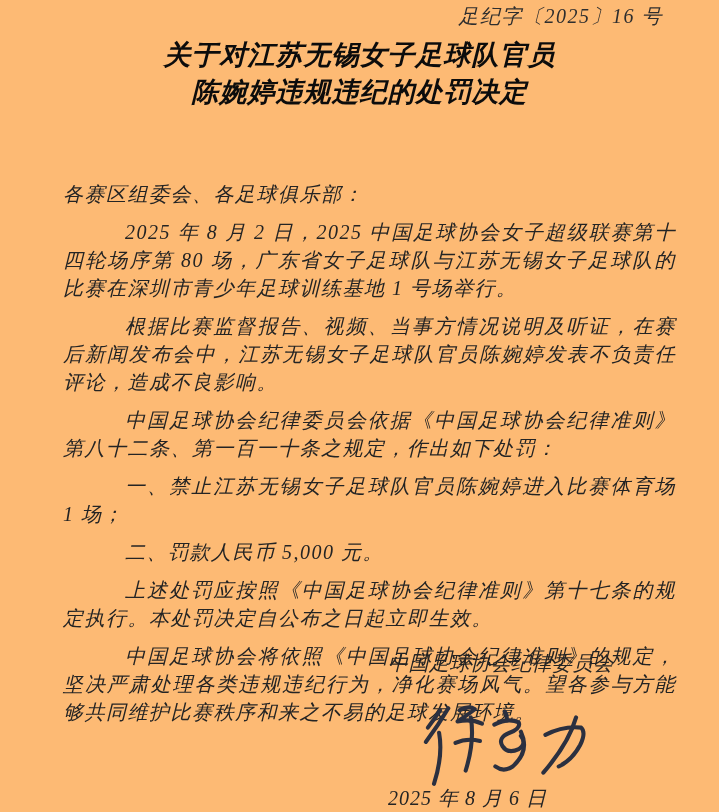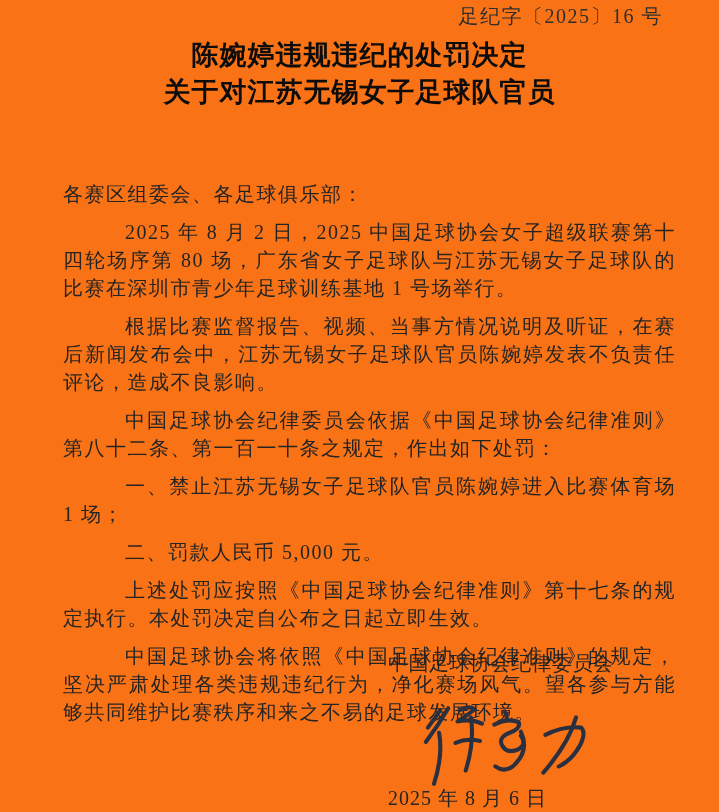--- a/index.html
+++ b/index.html
@@ -1,24 +1,25 @@
 <!DOCTYPE html>
 <html><head>
 <meta charset="utf-8">
 <style>
   html, body { margin: 0; padding: 0; background: #ffffff; }
   .page {
     position: relative;
     width: 719px;
     height: 812px;
     margin: 0;
-    background: #f97316;
+    background: #fdba74;
     overflow: hidden;
     font-family: "Liberation Serif", "DejaVu Serif", serif;
     color: #242424;
+    font-style: italic;
   }
   .doc-number {
     position: absolute;
     top: 3px;
     right: 56px;
     font-size: 20px;
     line-height: 26px;
     letter-spacing: 1.5px;
     color: #2e2e2e;
     white-space: nowrap;
@@ -77,22 +78,22 @@
   }
 </style>
 </head>
 <body>
 
 <div class="page">
 
   <div class="doc-number">足纪字〔2025〕16 号</div>
 
   <div class="title">
+    <div>关于对江苏无锡女子足球队官员</div>
     <div>陈婉婷违规违纪的处罚决定</div>
-    <div>关于对江苏无锡女子足球队官员</div>
   </div>
 
   <div class="body-text">
     <div class="salutation">各赛区组委会、各足球俱乐部：</div>
     <div class="para">2025 年 8 月 2 日，2025 中国足球协会女子超级联赛第十四轮场序第 80 场，广东省女子足球队与江苏无锡女子足球队的比赛在深圳市青少年足球训练基地 1 号场举行。</div>
     <div class="para">根据比赛监督报告、视频、当事方情况说明及听证，在赛后新闻发布会中，江苏无锡女子足球队官员陈婉婷发表不负责任评论，造成不良影响。</div>
     <div class="para">中国足球协会纪律委员会依据《中国足球协会纪律准则》第八十二条、第一百一十条之规定，作出如下处罚：</div>
     <div class="para">一、禁止江苏无锡女子足球队官员陈婉婷进入比赛体育场 1 场；</div>
     <div class="para">二、罚款人民币 5,000 元。</div>
     <div class="para">上述处罚应按照《中国足球协会纪律准则》第十七条的规定执行。本处罚决定自公布之日起立即生效。</div>

